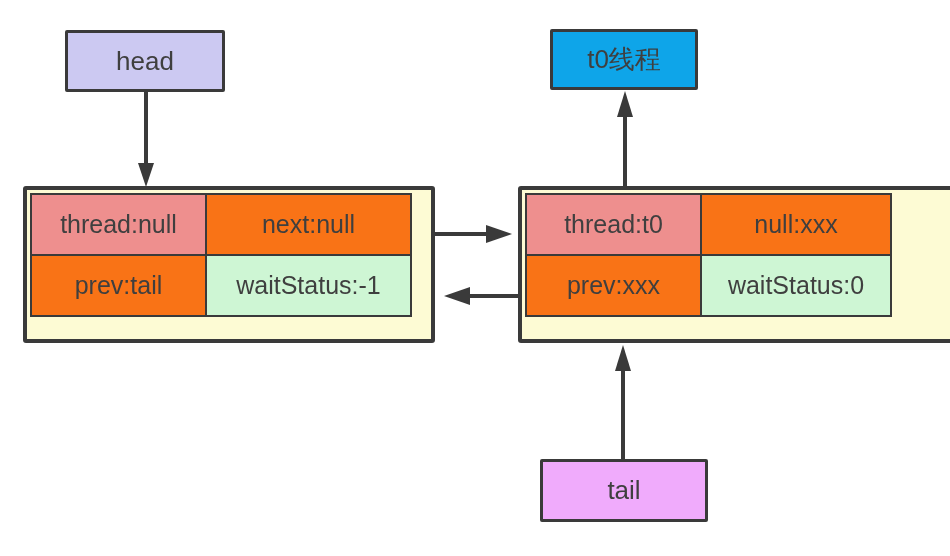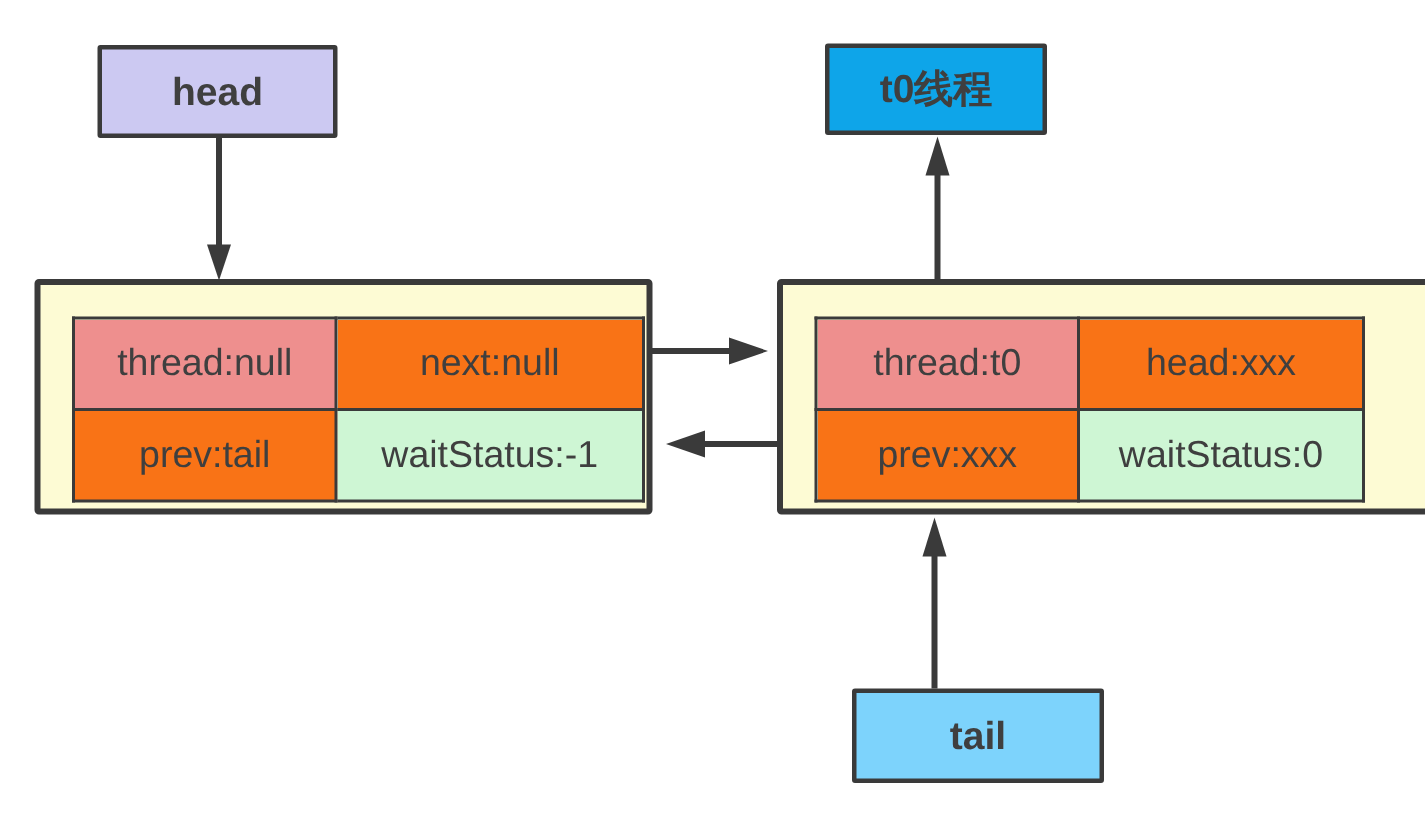--- a/index.html
+++ b/index.html
@@ -21,32 +21,31 @@
   .label-box {
     position: absolute;
     box-sizing: border-box;
     border: 3px solid #3a3a3a;
     border-radius: 2px;
     display: flex;
     align-items: center;
     justify-content: center;
     font-size: 26px;
     color: #3f3f3f;
-    font-weight: bold;
   }
   .head-box   { left: 65px;  top: 30px;  width: 160px; height: 62px; background: #ccc9f2; }
   .thread-box { left: 550px; top: 29px;  width: 148px; height: 61px; background: #0ea5e9; }
-  .tail-box   { left: 540px; top: 459px; width: 168px; height: 63px; background: #7dd3fc; margin-left: 28px; }
+  .tail-box   { left: 540px; top: 459px; width: 168px; height: 63px; background: #f0abfc; }
   .node {
     position: absolute;
     box-sizing: border-box;
     background: #fdfbd4;
     border: 4px solid #3a3a3a;
     border-radius: 3px;
-    padding: 21px;
+    padding: 3px;
   }
   .node-left  { left: 23px;  top: 186px; width: 412px; height: 157px; }
   .node-right { left: 518px; top: 186px; width: 448px; height: 157px; }
   table.node-table {
     border-collapse: collapse;
     table-layout: fixed;
   }
   .node-left  table.node-table { width: 380px; }
   .node-right table.node-table { width: 365px; }
   table.node-table td {
@@ -125,21 +124,21 @@
 
   <div class="node node-right">
     <table class="node-table">
       <colgroup>
           <col style="width:175px">
           <col style="width:190px">
         </colgroup>
       <tbody>
           <tr>
         <td class="cell-thread">thread:t0</td>
-        <td class="cell-ptr">head:xxx</td>
+        <td class="cell-ptr">null:xxx</td>
       </tr>
       <tr>
         <td class="cell-ptr">prev:xxx</td>
         <td class="cell-wait">waitStatus:0</td>
       </tr>
     </tbody>
       </table>
   </div>
 
 </div>

